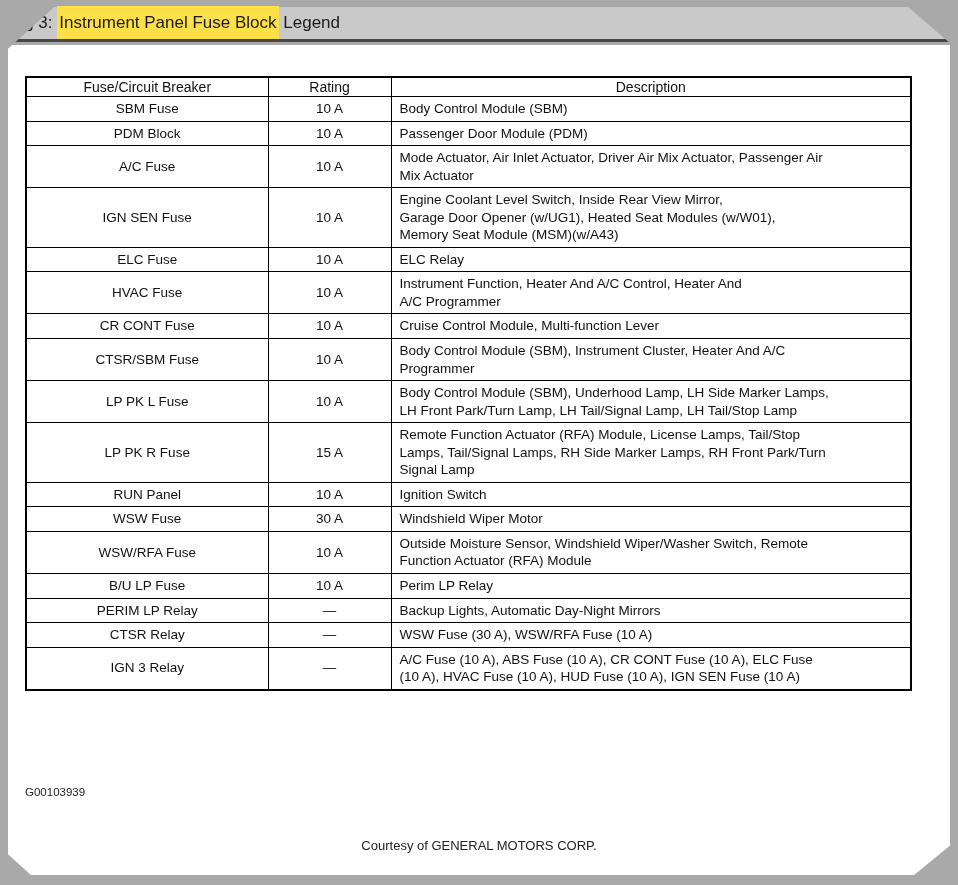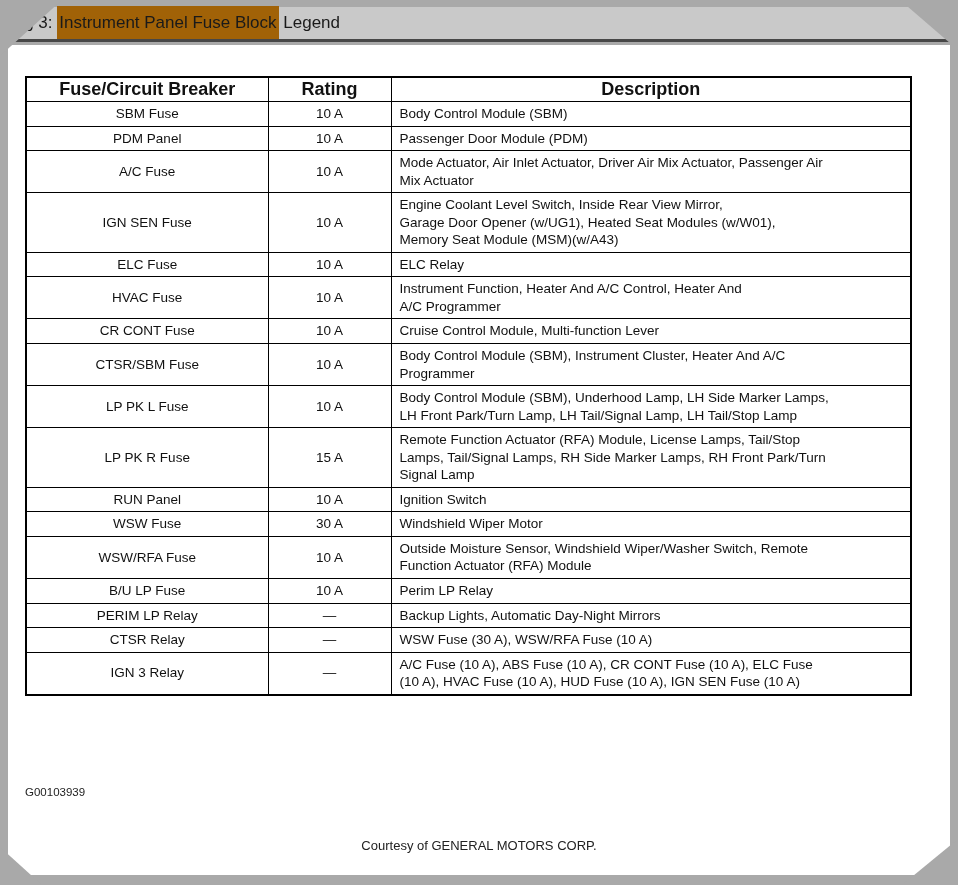--- a/index.html
+++ b/index.html
@@ -30,21 +30,21 @@
     border-bottom: 3px solid #474747;
     display: flex;
     align-items: center;
     padding-left: 10px;
     box-sizing: border-box;
     font-size: 17px;
     color: #1a1a1a;
     z-index: 2;
   }
   .titlebar .hl {
-    background: #a16207;
+    background: #fde047;
     padding: 7px 2px;
     margin-top: 12px;
   }
   .corner {
     position: absolute;
     background: #a9a9a9;
     z-index: 10;
   }
   .corner-tl { top: 0; left: 0; width: 62px; height: 56px; clip-path: polygon(0 0, 100% 0, 0 100%); }
   .corner-tr { top: 0; right: 0; width: 58px; height: 50px; clip-path: polygon(0 0, 100% 0, 100% 100%); }
@@ -59,22 +59,22 @@
     background: #ffffff;
     table-layout: fixed;
     z-index: 3;
   }
   .fuse-table th, .fuse-table td {
     border: 1px solid #000;
     vertical-align: middle;
   }
   .fuse-table { border: 2px solid #000; }
   .fuse-table th {
-    font-size: 18px;
-    font-weight: bold;
+    font-size: 14px;
+    font-weight: normal;
     text-align: center;
   }
   .fuse-table td {
     font-size: 13.5px;
     line-height: 1.3;
   }
   td.fuse-cell, td.rating-cell {
     text-align: center;
     padding: 3px 20px;
   }
@@ -124,21 +124,21 @@
       <th>Description</th>
     </tr>
   </thead>
   <tbody>
       <tr>
     <td class="fuse-cell">SBM Fuse</td>
     <td class="rating-cell">10 A</td>
     <td class="description-cell">Body Control Module (SBM)</td>
   </tr>
       <tr>
-    <td class="fuse-cell">PDM Panel</td>
+    <td class="fuse-cell">PDM Block</td>
     <td class="rating-cell">10 A</td>
     <td class="description-cell">Passenger Door Module (PDM)</td>
   </tr>
       <tr>
     <td class="fuse-cell">A/C Fuse</td>
     <td class="rating-cell">10 A</td>
     <td class="description-cell">Mode Actuator, Air Inlet Actuator, Driver Air Mix Actuator, Passenger Air
 Mix Actuator</td>
   </tr>
       <tr>

